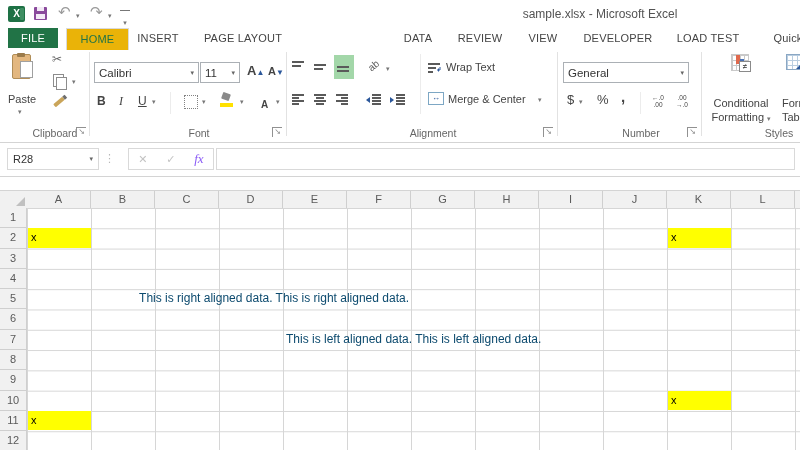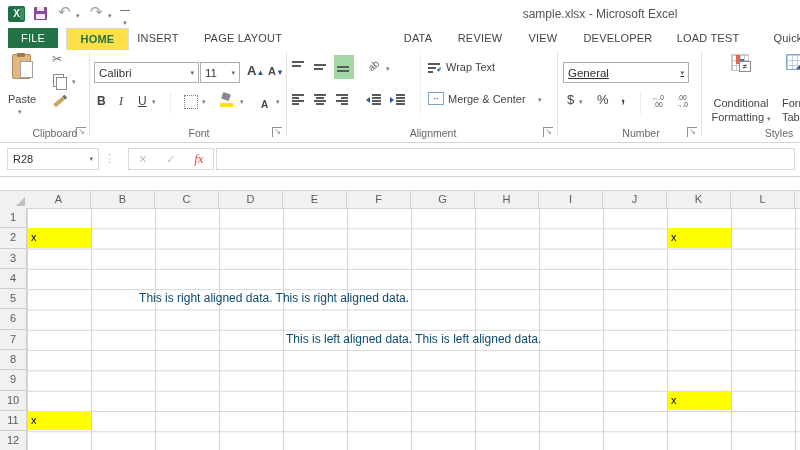--- a/index.html
+++ b/index.html
@@ -16,21 +16,21 @@
   #save-icon .shutter{position:absolute;left:3px;top:0;width:7px;height:4px;background:#f3eaf6;}
   #save-icon .label{position:absolute;left:2px;bottom:1px;width:9px;height:5px;background:#f3eaf6;}
   .qat-glyph{font-size:15px;color:#9a9a9a;line-height:16px;}
   .dd{font-size:7px;color:#777;line-height:8px;}
   #qat-more{left:120px;top:10px;width:10px;border-top:1px solid #777;text-align:center;}
   
   #tabrow{left:0;top:28px;width:800px;height:20px;border-bottom:1px solid #e3e3e3;background:#fff;}
   .tab{position:absolute;top:0;height:20px;line-height:20px;text-align:center;font-size:11px;
        color:#444;letter-spacing:.2px;cursor:default;}
   .tab.file{background:#217346;color:#fff;}
-  .tab.active{background:#fde047;color:#217346;border:1px solid #dadada;border-bottom:none;height:21px;z-index:2;font-weight:bold;}
+  .tab.active{background:#eab308;color:#217346;border:1px solid #dadada;border-bottom:none;height:21px;z-index:2;}
   
   #ribbon{left:0;top:48px;width:800px;height:94px;background:#fff;border-bottom:1px solid #d4d4d4;}
   .vsep{position:absolute;width:1px;background:#e2e2e2;}
   .isep{position:absolute;width:1px;background:#ececec;}
   .glabel{position:absolute;bottom:3px;font-size:10.5px;color:#666;text-align:center;padding-left:12px;}
   .launcher{position:absolute;bottom:5px;width:9px;height:9px;border-left:1px solid #919191;
             border-top:1px solid #919191;font-size:8px;line-height:8px;color:#8a8a8a;text-align:center;}
   .combo{position:absolute;height:21px;border:1px solid #abb0b5;background:#fff;display:flex;
          align-items:center;font-size:11.5px;color:#333;padding:0 4px;box-sizing:border-box;}
   .combo .cdd{margin-left:auto;font-size:7px;color:#666;}
@@ -68,21 +68,21 @@
   .ft-ic{position:absolute;width:16px;height:14px;background:#fff;border:1px solid #8aa7c4;
      background-image:linear-gradient(to right,#b9cde0 1px,transparent 1px),linear-gradient(to bottom,#b9cde0 1px,transparent 1px);
      background-size:5px 5px;}
   .ft-ic i{position:absolute;right:0;bottom:0;width:0;height:0;border-left:7px solid transparent;border-bottom:7px solid #2b579a;}
   
   #fbar{left:0;top:143px;width:800px;height:33px;background:#fff;border-bottom:1px solid #d4d4d4;}
   .fbox{position:absolute;border:1px solid #d9d9d9;background:#fff;box-sizing:border-box;height:22px;top:5px;}
   #namebox{left:7px;width:92px;display:flex;align-items:center;font-size:11px;color:#333;padding:0 5px;}
   #fx-btns{left:128px;width:86px;display:flex;align-items:center;justify-content:space-around;}
   #fx-btns .gray{color:#c3c3c3;font-size:11px;}
-  #fx-lbl{font-family:"Liberation Serif","DejaVu Serif",serif;font-style:italic;font-size:13px;color:#ef4444;}
+  #fx-lbl{font-family:"Liberation Serif","DejaVu Serif",serif;font-style:italic;font-size:13px;color:#8b5cf6;}
   #formula-input{left:216px;width:579px;}
   
   #sheet{left:0;top:190px;width:800px;height:260px;background:#fff;}
   #colheads{position:absolute;left:27px;top:0;width:773px;height:17px;display:flex;overflow:hidden;
             border-top:1px solid #d4d4d4;box-sizing:content-box;background:#f1f1f1;border-bottom:1px solid #c6c6c6;}
   .ch{width:64px;flex:0 0 64px;box-sizing:border-box;border-right:1px solid #cfcfcf;text-align:center;
       font-size:11px;color:#5a5a5a;line-height:16px;}
   #corner{position:absolute;left:0;top:0;width:27px;height:17px;background:#f1f1f1;border-top:1px solid #d4d4d4;
           border-right:1px solid #cfcfcf;border-bottom:1px solid #c6c6c6;box-sizing:content-box;}
   #corner i{position:absolute;right:2px;bottom:2px;width:0;height:0;border-left:9px solid transparent;border-bottom:9px solid #c0c0c0;}
@@ -237,21 +237,21 @@
         <path d="M0 3 L4 6 L0 9 z" fill="#2b579a"></path>
       </svg></span>
   <div class="abs" style="left:428px;top:44px;">
     <span class="abs" style="left:0;top:0;width:14px;height:11px;border:1px solid #7da7c4;font-size:8px;color:#2b579a;text-align:center;line-height:10px;">↔</span>
     <span class="rlbl" style="left:20px;top:0;">Merge &amp; Center</span>
     <span class="abs dd" style="left:110px;top:4px;">▾</span>
   </div>
   <div class="glabel" style="left:288px;width:266px;">Alignment</div>
   <span class="launcher" style="left:543px;">↘</span>
 
-  <div class="combo" style="left:563px;top:14px;width:126px;text-decoration:underline;">
+  <div class="combo" style="left:563px;top:14px;width:126px;">
     <span>General</span>
     <span class="cdd">▾</span>
   </div>
   <span class="abs rbtn" style="left:567px;top:45px;font-size:13px;">$</span>
   <span class="abs dd" style="left:579px;top:50px;">▾</span>
   <span class="abs rbtn" style="left:597px;top:45px;font-size:13px;">%</span>
   <span class="abs rbtn" style="left:621px;top:42px;font-size:15px;font-weight:bold;">,</span>
   <div class="isep" style="left:640px;top:44px;height:22px;"></div>
   <div class="decbtn" style="left:648px;top:46px;width:20px;">
     <span>←.0</span><br>

